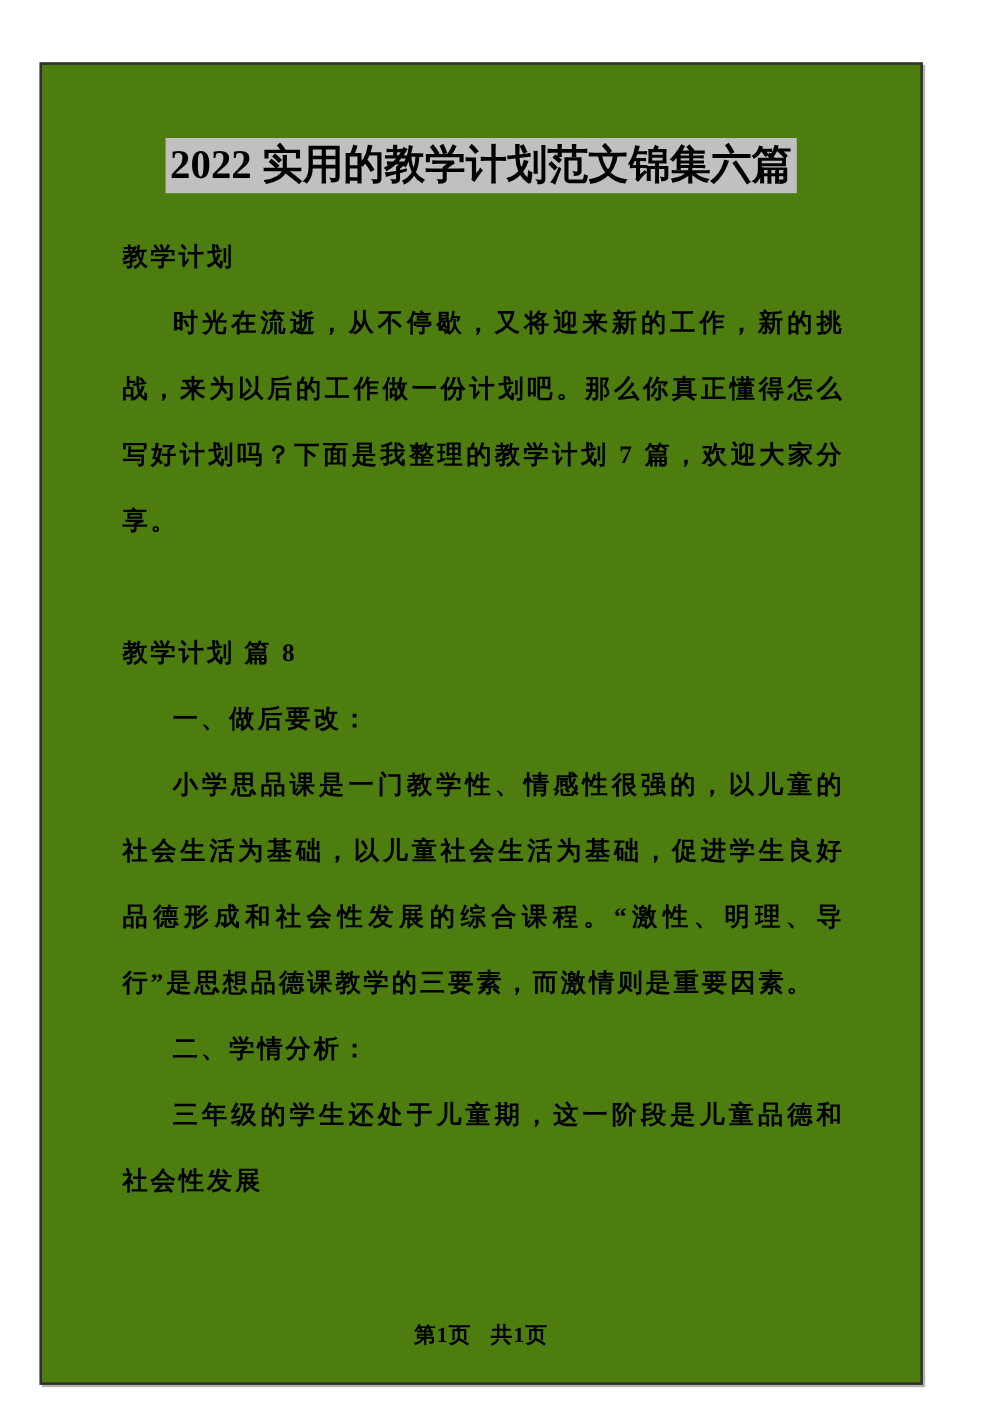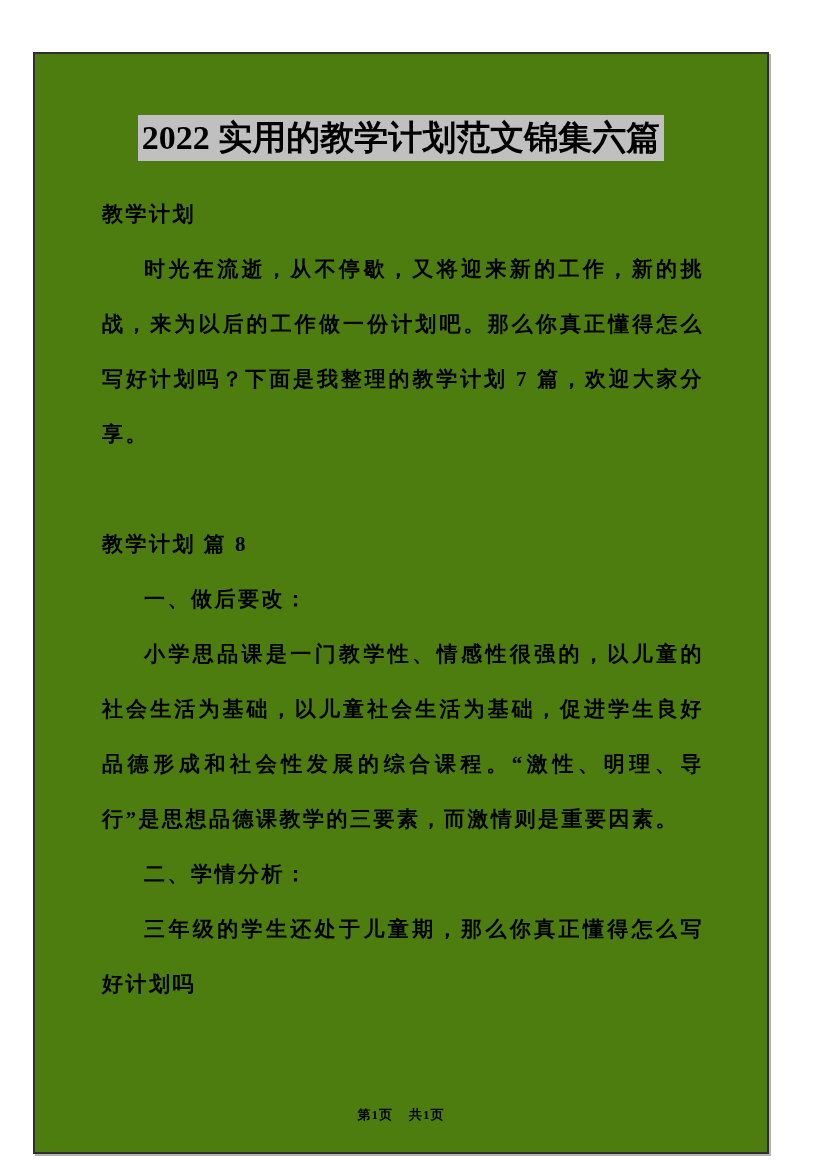--- a/index.html
+++ b/index.html
@@ -58,21 +58,21 @@
   }
   .doc-body p.para.blank {
     height: 55px;
   }
   .page-footer {
     position: absolute;
     left: 0;
     right: 0;
     bottom: 28px;
     text-align: center;
-    font-size: 13px;
+    font-size: 18px;
     font-weight: bold;
     letter-spacing: 1px;
     color: #000000;
   }
   .page-footer .footer-part + .footer-part {
     margin-left: 16px;
   }
 </style>
 </head>
 <body>
@@ -83,21 +83,21 @@
     <h1 class="doc-title"><span class="hl" style="background: rgb(192, 192, 192);">2022 实用的教学计划范文锦集六篇</span></h1>
 
     <div class="doc-body" id="paragraphs">
         <p class="para">教学计划</p>
         <p class="para indent">时光在流逝，从不停歇，又将迎来新的工作，新的挑战，来为以后的工作做一份计划吧。那么你真正懂得怎么写好计划吗？下面是我整理的教学计划 7 篇，欢迎大家分享。</p>
         <p class="para blank"></p>
         <p class="para">教学计划 篇 8</p>
         <p class="para indent">一、做后要改：</p>
         <p class="para indent">小学思品课是一门教学性、情感性很强的，以儿童的社会生活为基础，以儿童社会生活为基础，促进学生良好品德形成和社会性发展的综合课程。“激性、明理、导行”是思想品德课教学的三要素，而激情则是重要因素。</p>
         <p class="para indent">二、学情分析：</p>
-        <p class="para indent">三年级的学生还处于儿童期，那么你真正懂得怎么写好计划吗</p>
+        <p class="para indent">三年级的学生还处于儿童期，这一阶段是儿童品德和社会性发展</p>
       </div>
 
     <div class="page-footer">
       <span class="footer-part">第1页</span><span class="footer-part">共1页</span>
     </div>
 
   </div>
 </div>
 
 </body></html>

